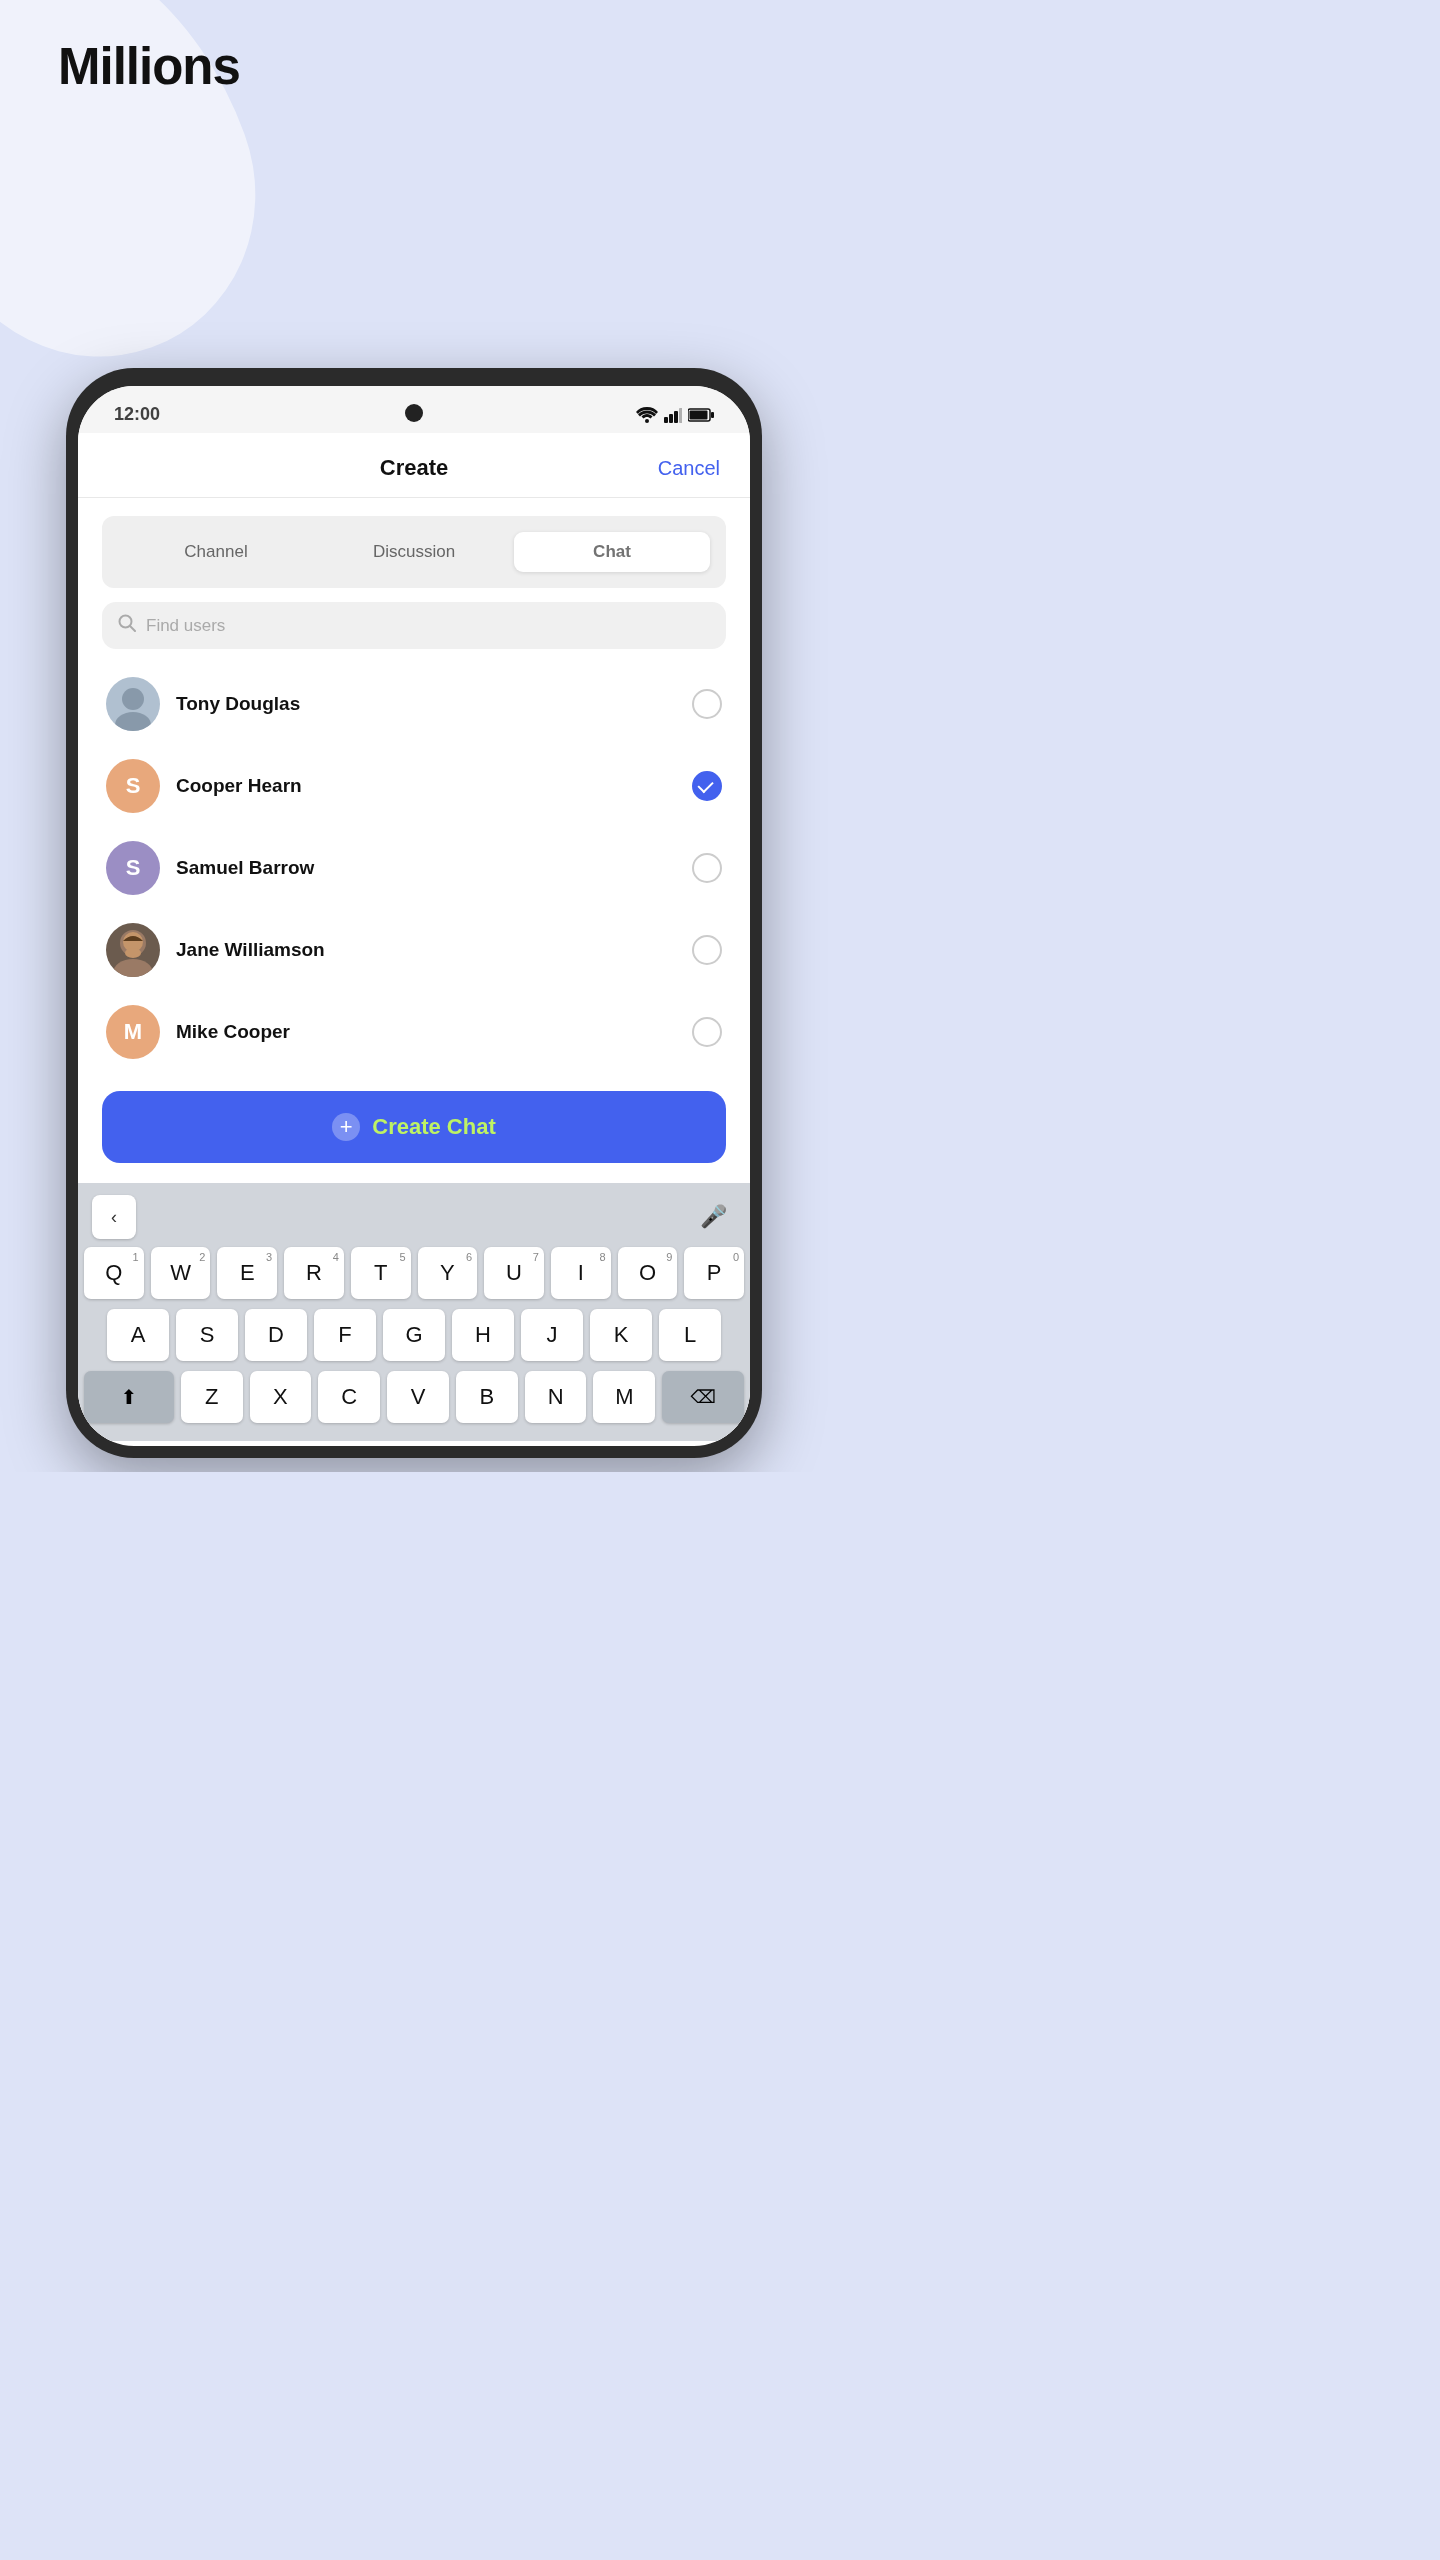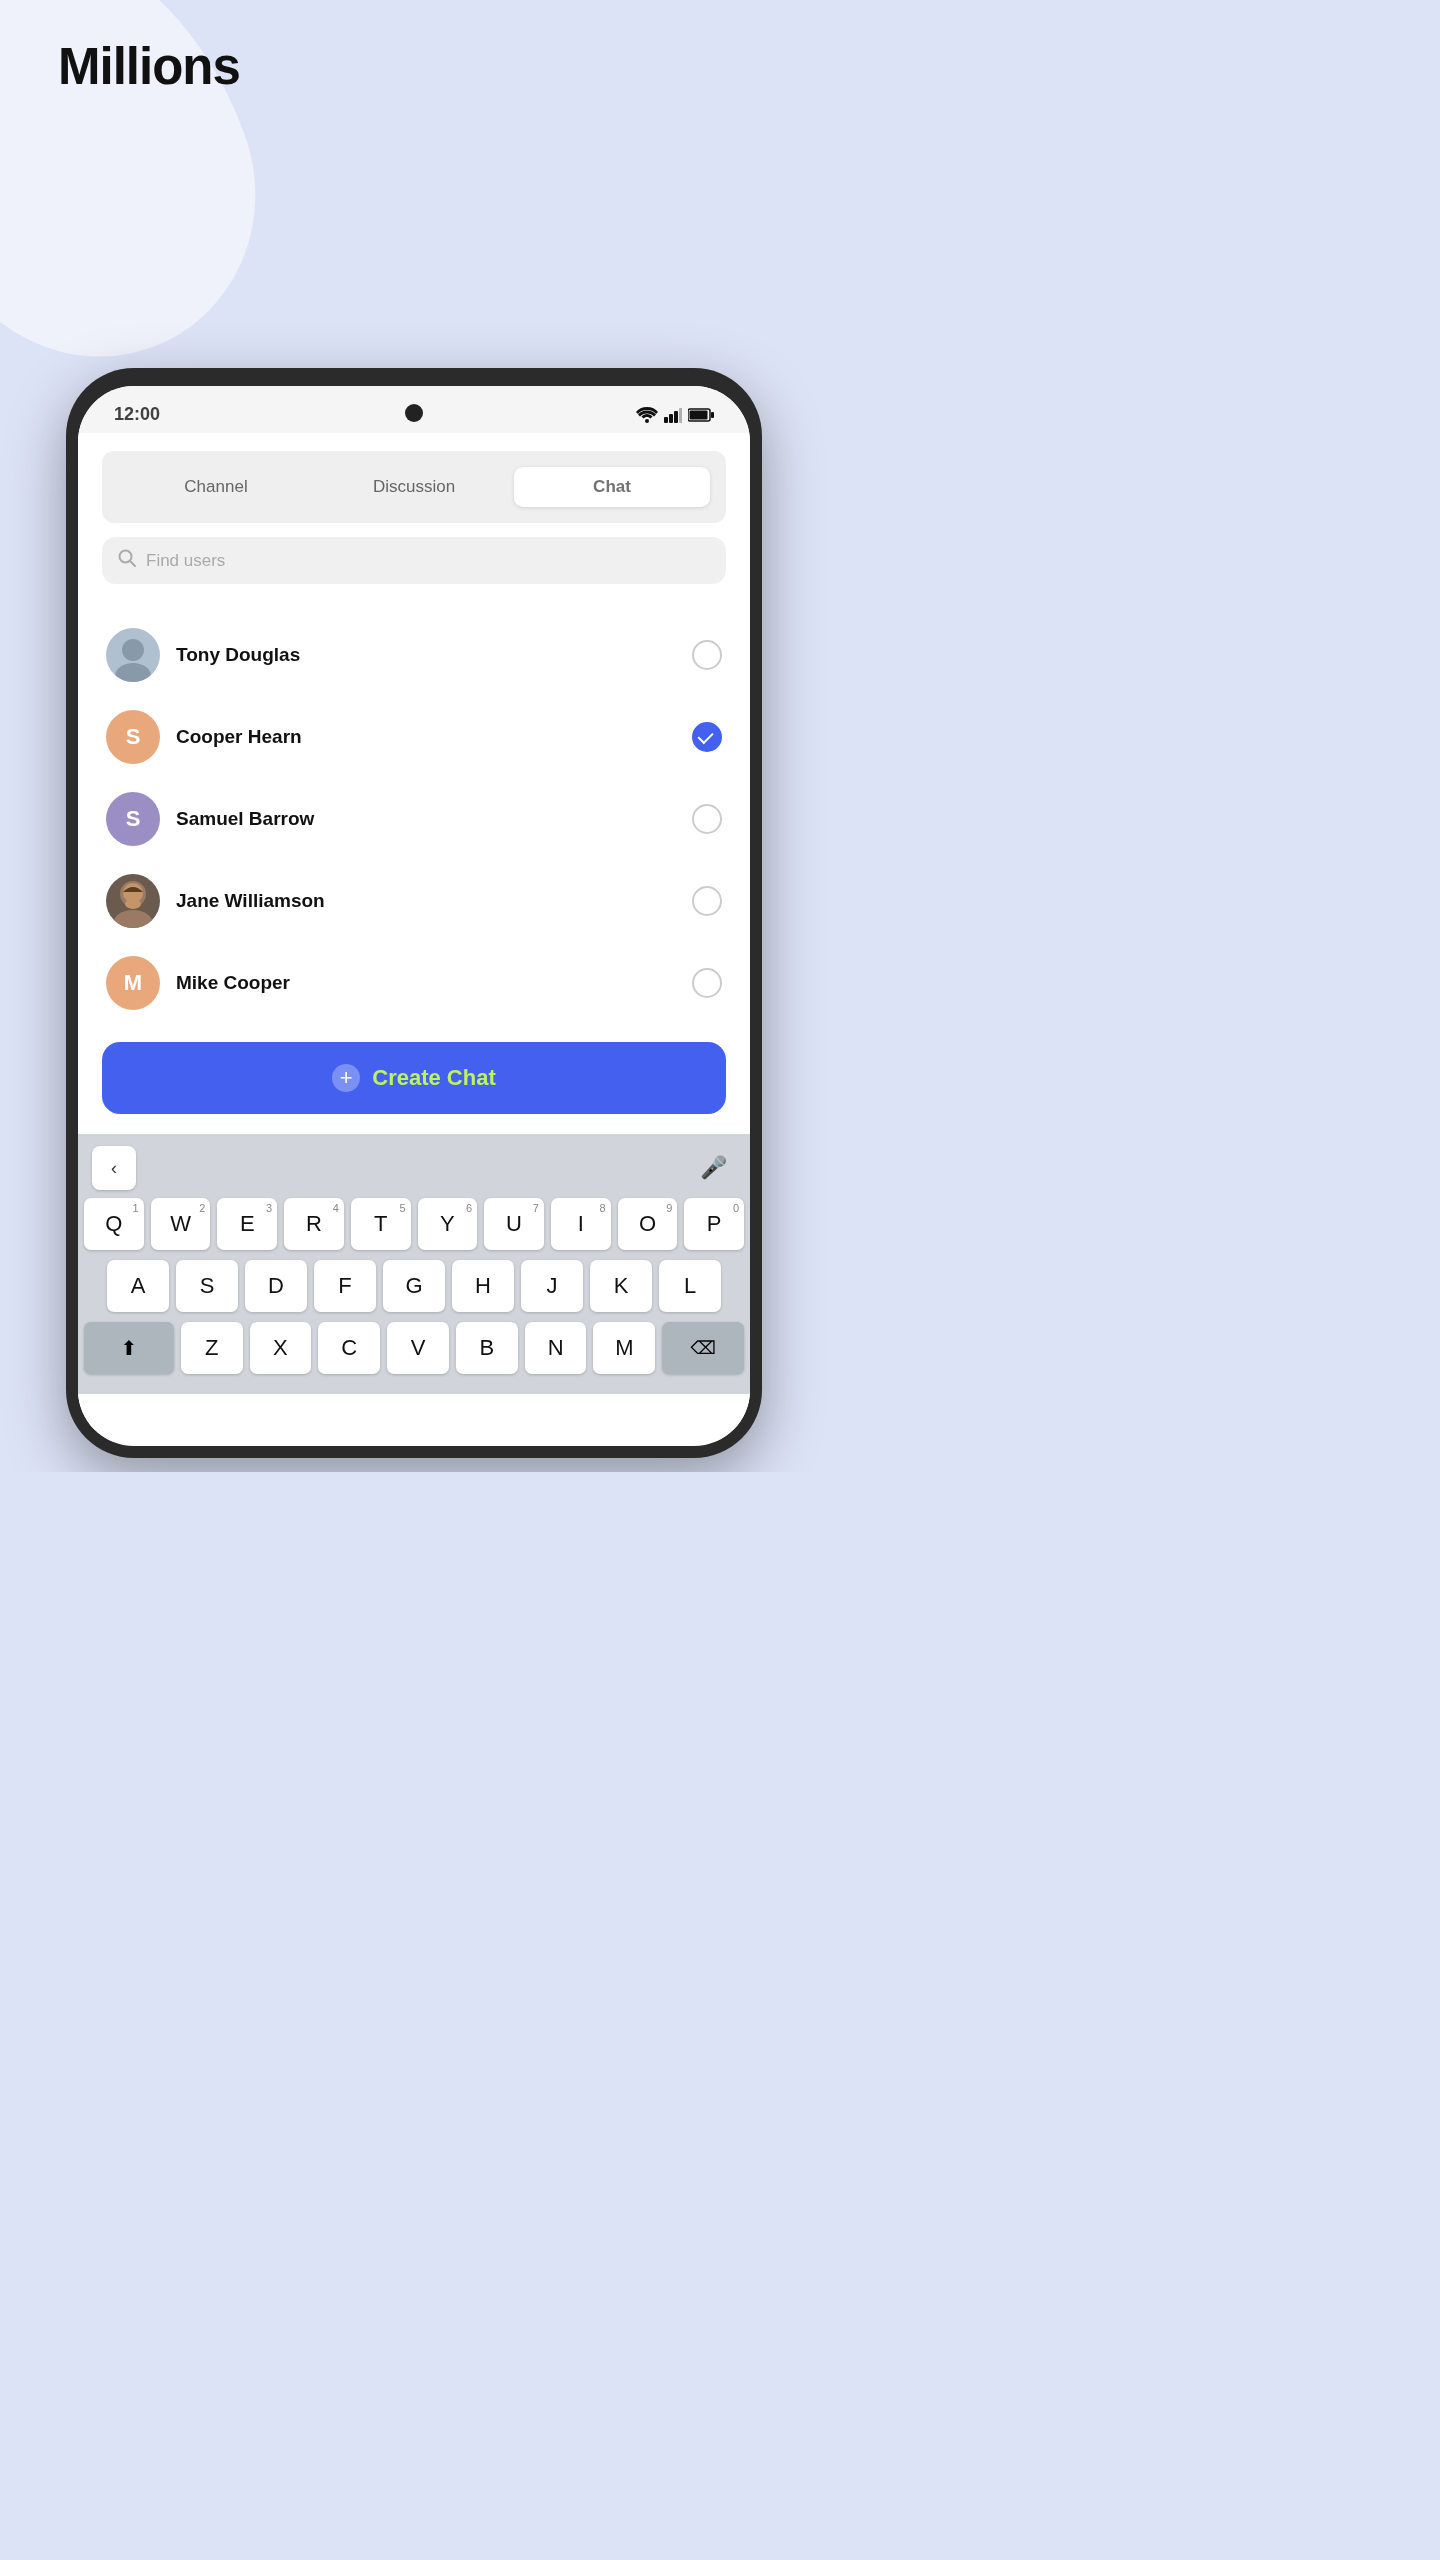--- a/index.html
+++ b/index.html
@@ -148,21 +148,21 @@
       background: #fff;
       color: #737373;
       font-weight: 700;
       box-shadow: 0 1px 4px rgba(0,0,0,0.12);
     }
 
     
     .search-bar {
       display: flex;
       align-items: center;
-      margin: 0 24px 26px;
+      margin: 0 24px 10px;
       background: #f0f0f0;
       border-radius: 14px;
       padding: 12px 16px;
       gap: 10px;
     }
     .search-icon-wrap {
       color: #aaa;
       font-size: 18px;
     }
     .search-input-display {
@@ -366,20 +366,24 @@
         <svg width="26" height="14" viewBox="0 0 26 14">
           <rect x="0" y="1" width="22" height="12" rx="2" stroke="#111" stroke-width="1.5" fill="none"></rect>
           <rect x="1.5" y="2.5" width="18" height="9" rx="1" fill="#111"></rect>
           <rect x="23" y="4" width="3" height="6" rx="1" fill="#111"></rect>
         </svg>
       </div>
     </div>
 
     <div class="app-content">
 
+      <div class="top-nav">
+        <span class="nav-title">Create</span>
+        <span class="nav-cancel">Cancel</span>
+      </div>
 
       <div class="segment-control">
         <div class="seg-btn">Channel</div>
         <div class="seg-btn">Discussion</div>
         <div class="seg-btn active">Chat</div>
       </div>
 
       <div class="search-bar">
         <div class="search-icon-wrap">
           <svg width="18" height="18" viewBox="0 0 18 18" fill="none">

